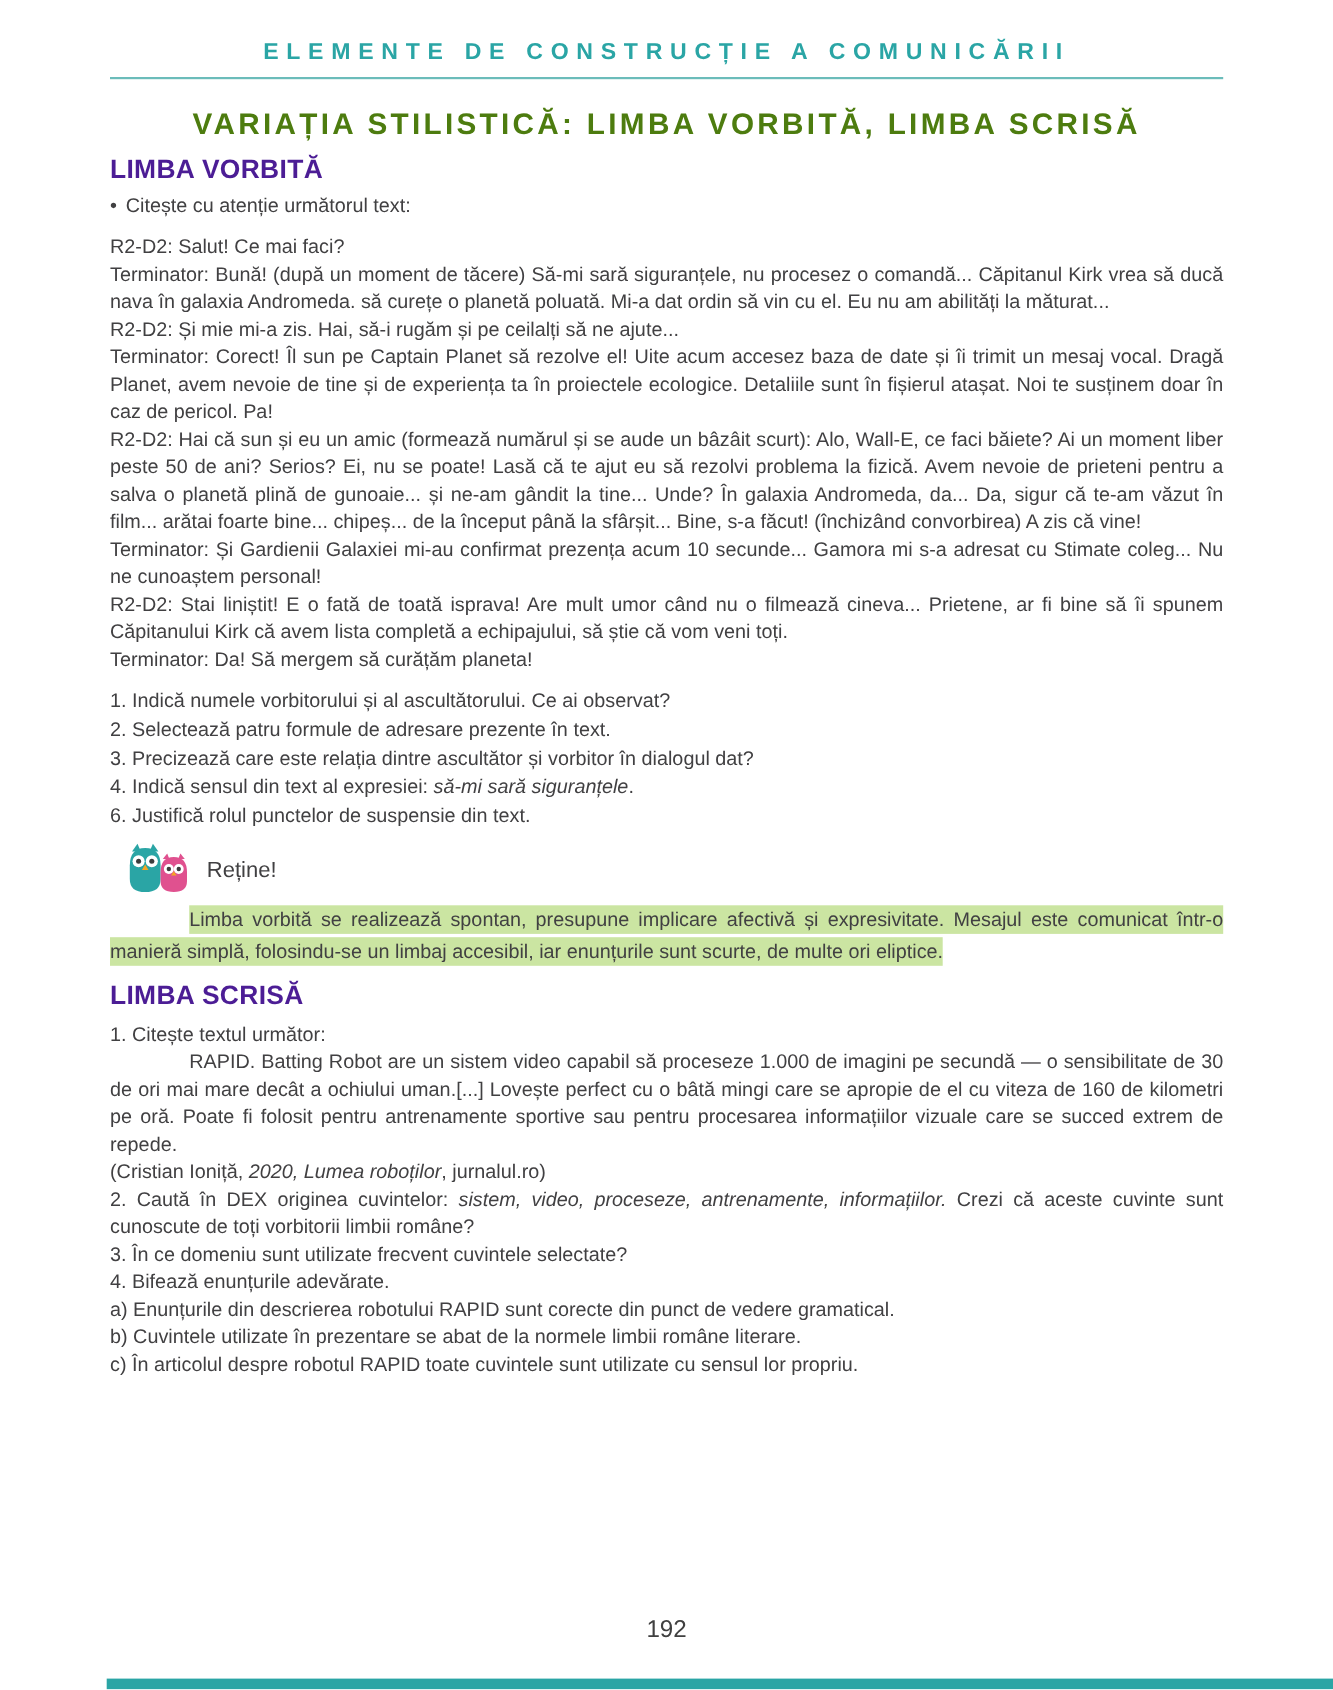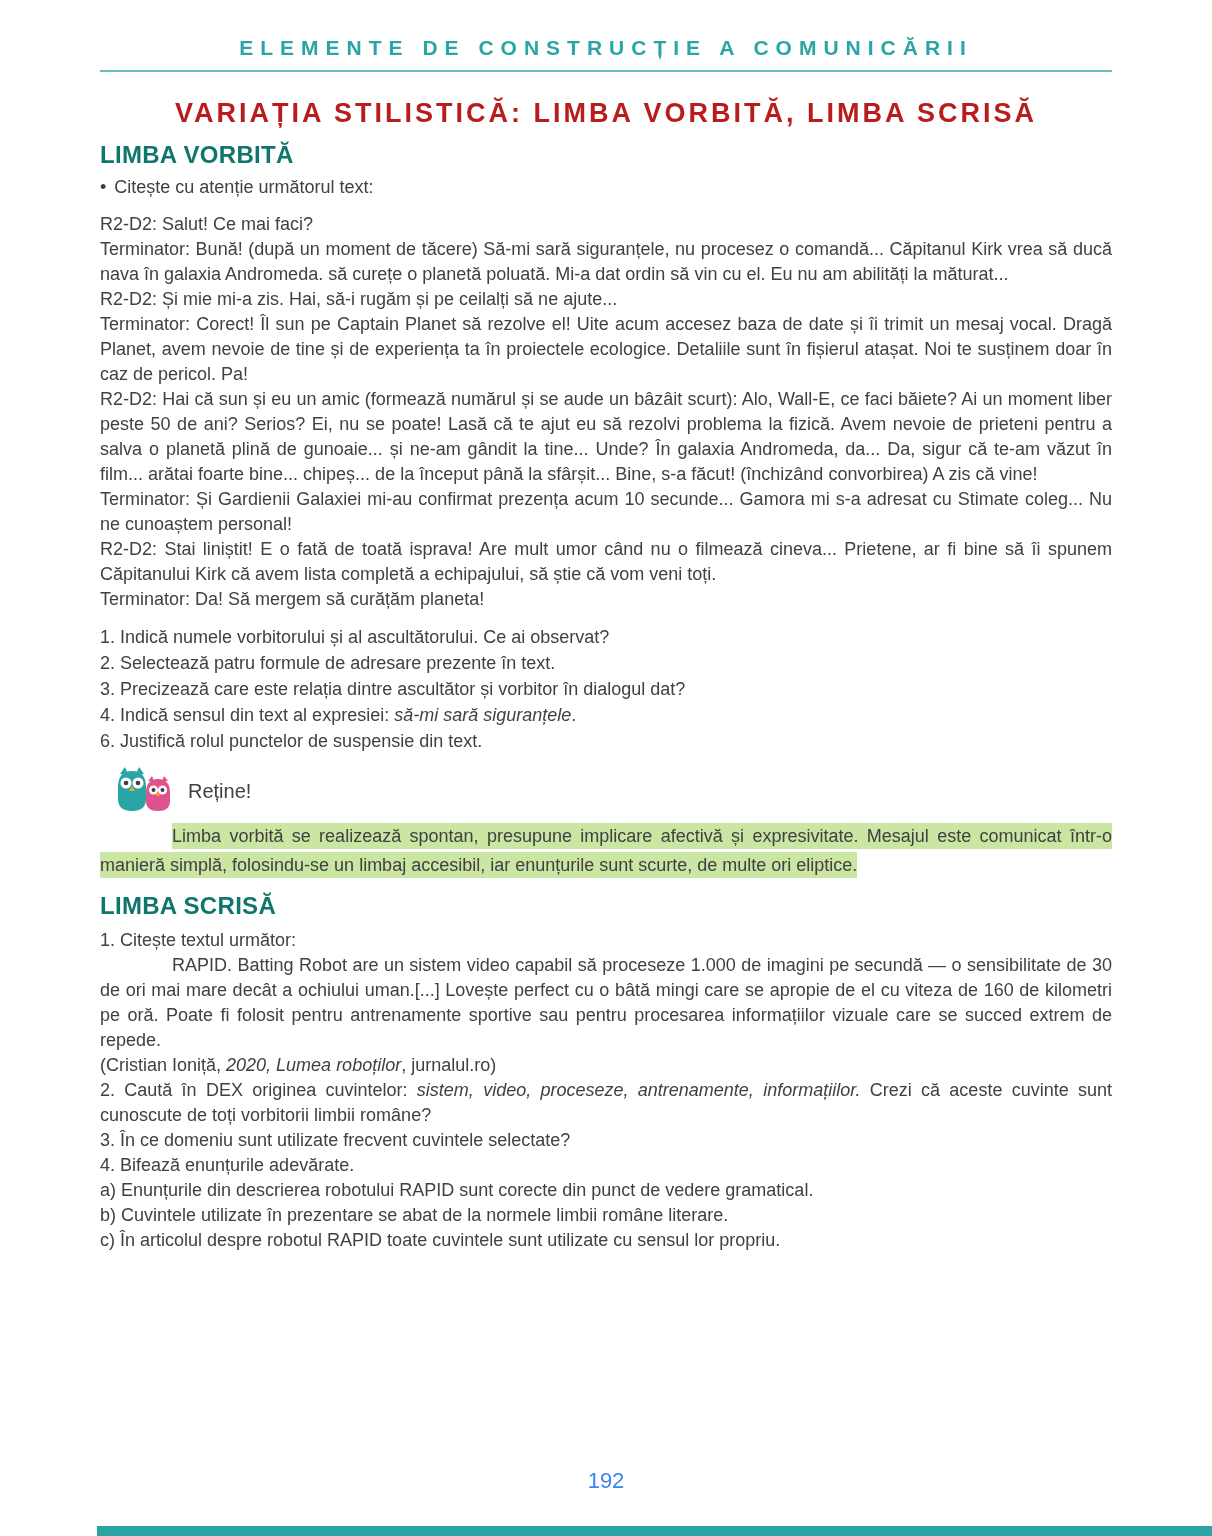--- a/index.html
+++ b/index.html
@@ -26,28 +26,28 @@
     margin-top: 10px;
     border-bottom: 2px solid #6bbcba;
   }
 
   h1.page-title {
     margin: 26px 0 10px 0;
     text-align: center;
     font-size: 27px;
     font-weight: 700;
     letter-spacing: 3px;
-    color: #b91c1c;
+    color: #4d7c0f;
   }
 
   h2.section-heading {
     margin: 12px 0 6px 0;
     font-size: 24px;
     font-weight: 600;
-    color: #0f766e;
+    color: #4c1d95;
     letter-spacing: 0.3px;
   }
 
   p { margin: 0; font-size: 18px; line-height: 25px; }
 
   .bullet-intro { margin: 6px 0 12px 0; }
   .bullet-dot { margin-right: 8px; }
 
   .dialog p { text-align: justify; }
 
@@ -79,21 +79,21 @@
   .excerpt { text-indent: 72px; text-align: justify; }
   .citation { text-align: left; }
   .mixed-line { text-align: justify; }
 
   .page-number {
     position: absolute;
     bottom: 42px;
     left: 0;
     width: 100%;
     text-align: center;
-    color: #3b82f6;
+    color: #404040;
     font-size: 22px;
   }
   .bottom-bar {
     position: absolute;
     bottom: 0;
     left: 97px;
     right: 0;
     height: 10px;
     background: #2aa5a5;
   }

